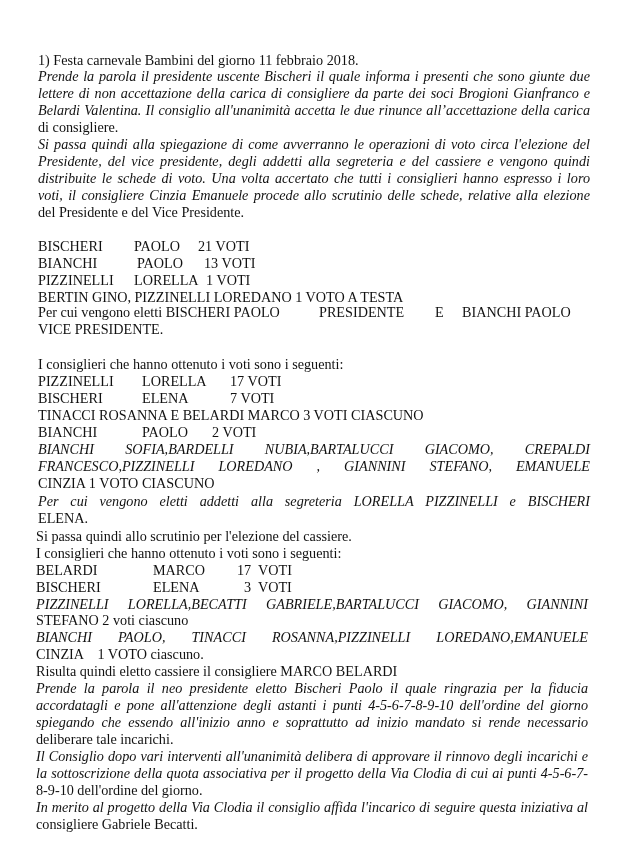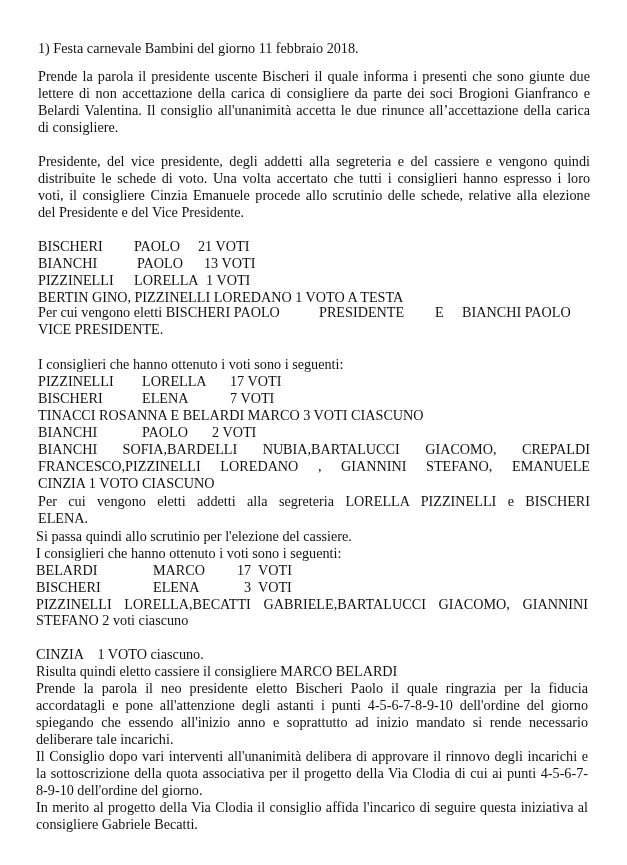--- a/index.html
+++ b/index.html
@@ -1,35 +1,36 @@
 <!DOCTYPE html>
 <html><head>
 <meta charset="utf-8">
 <style>
   html, body { margin:0; padding:0; background:#ffffff; }
   body { width:627px; height:865px; position:relative; overflow:hidden;
          font-family: "Liberation Serif", "DejaVu Serif", serif; color:#111; }
   .page { position:absolute; left:0; top:0; width:627px; height:865px; }
   .ln { position:absolute; left:38px; width:552px; font-size:14.2px; line-height:17px;
         white-space:nowrap; }
-  .j { text-align:justify; text-align-last:justify; white-space:normal; }
+  .j { text-align:justify; text-align-last:justify; white-space:normal;font-style:italic; }
   .tab { display:inline-block; }
   .i1 { left:36px; }
 </style>
 </head>
 <body>
 
 <div class="page">
 
-  <div class="ln" style="top:40px">1) Festa carnevale Bambini del giorno 11 febbraio 2018.</div>
+  <div class="ln" style="top:52px">1) Festa carnevale Bambini del giorno 11 febbraio 2018.</div>
 
   <div class="ln j" style="top:68px">Prende la parola il presidente uscente Bischeri il quale informa i presenti che sono giunte due</div>
   <div class="ln j" style="top:85px">lettere di non accettazione della carica di consigliere da parte dei soci Brogioni Gianfranco e</div>
   <div class="ln j" style="top:102px">Belardi Valentina. Il consiglio all'unanimità accetta le due rinunce all’accettazione della carica</div>
   <div class="ln" style="top:119px">di consigliere.</div>
+  <div class="ln j" style="top:136px">Si passa quindi alla spiegazione di come avverranno le operazioni di voto circa l'elezione del</div>
   <div class="ln j" style="top:153px">Presidente, del vice presidente, degli addetti alla segreteria e del cassiere e vengono quindi</div>
   <div class="ln j" style="top:170px">distribuite le schede di voto. Una volta accertato che tutti i consiglieri hanno espresso i loro</div>
   <div class="ln j" style="top:187px">voti, il consigliere Cinzia Emanuele procede allo scrutinio delle schede, relative alla elezione</div>
   <div class="ln" style="top:204px">del Presidente e del Vice Presidente.</div>
 
   <div class="ln" style="top:238px">
     <span class="tab" style="width:96px">BISCHERI</span><span class="tab" style="width:64px">PAOLO</span><span>21 VOTI</span>
   </div>
   <div class="ln" style="top:255px">
     <span class="tab" style="width:99px">BIANCHI</span><span class="tab" style="width:67px">PAOLO</span><span>13 VOTI</span>
@@ -67,20 +68,21 @@
   <div class="ln i1" style="top:545px">I consiglieri che hanno ottenuto i voti sono i seguenti:</div>
 
   <div class="ln i1" style="top:562px">
     <span class="tab" style="width:117px">BELARDI</span><span class="tab" style="width:84px">MARCO</span><span style="white-space:pre">17  VOTI</span>
   </div>
   <div class="ln i1" style="top:579px">
     <span class="tab" style="width:117px">BISCHERI</span><span class="tab" style="width:91px">ELENA</span><span style="white-space:pre">3  VOTI</span>
   </div>
   <div class="ln i1 j" style="top:596px">PIZZINELLI LORELLA,BECATTI GABRIELE,BARTALUCCI GIACOMO, GIANNINI</div>
   <div class="ln i1" style="top:612px">STEFANO 2 voti ciascuno</div>
+  <div class="ln i1 j" style="top:629px">BIANCHI PAOLO, TINACCI ROSANNA,PIZZINELLI LOREDANO,EMANUELE</div>
   <div class="ln i1" style="top:646px; white-space:pre">CINZIA    1 VOTO ciascuno.</div>
 
   <div class="ln i1" style="top:663px">Risulta quindi eletto cassiere il consigliere MARCO BELARDI</div>
 
   <div class="ln i1 j" style="top:680px">Prende la parola il neo presidente eletto Bischeri Paolo il quale ringrazia per la fiducia</div>
   <div class="ln i1 j" style="top:697px">accordatagli e pone all'attenzione degli astanti i punti 4-5-6-7-8-9-10 dell'ordine del giorno</div>
   <div class="ln i1 j" style="top:714px">spiegando che essendo all'inizio anno e soprattutto ad inizio mandato si rende necessario</div>
   <div class="ln i1" style="top:731px">deliberare tale incarichi.</div>
   <div class="ln i1 j" style="top:748px">Il Consiglio dopo vari interventi all'unanimità delibera di approvare il rinnovo degli incarichi e</div>
   <div class="ln i1 j" style="top:765px">la sottoscrizione della quota associativa per il progetto della Via Clodia di cui ai punti 4-5-6-7-</div>

